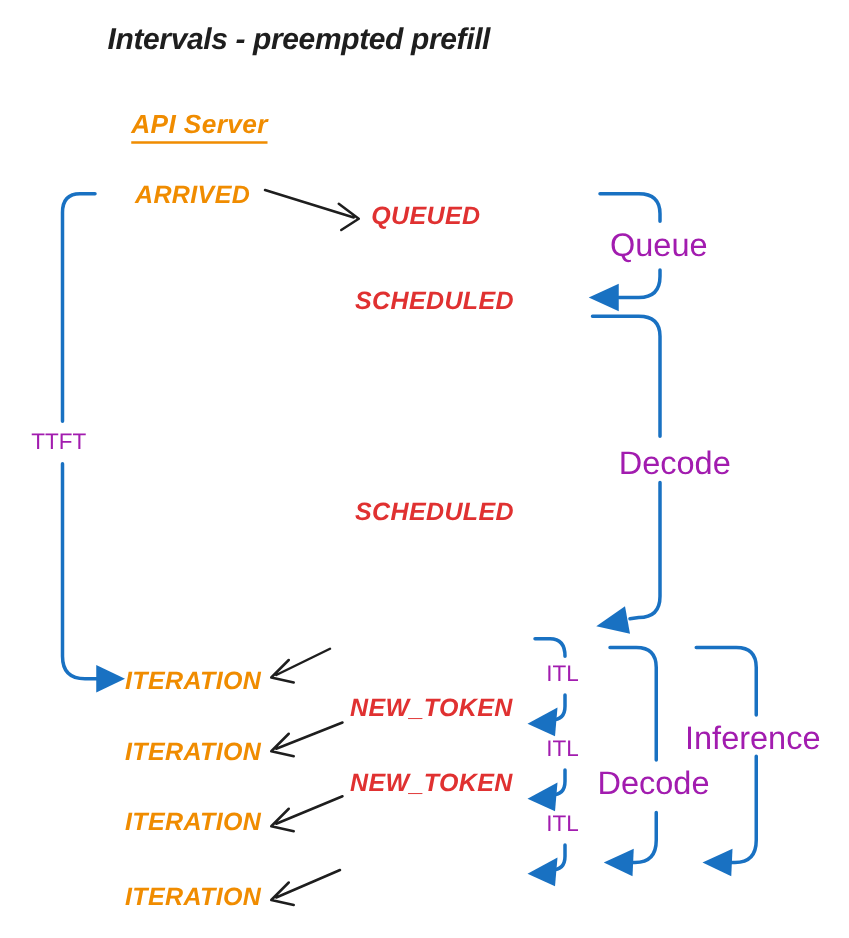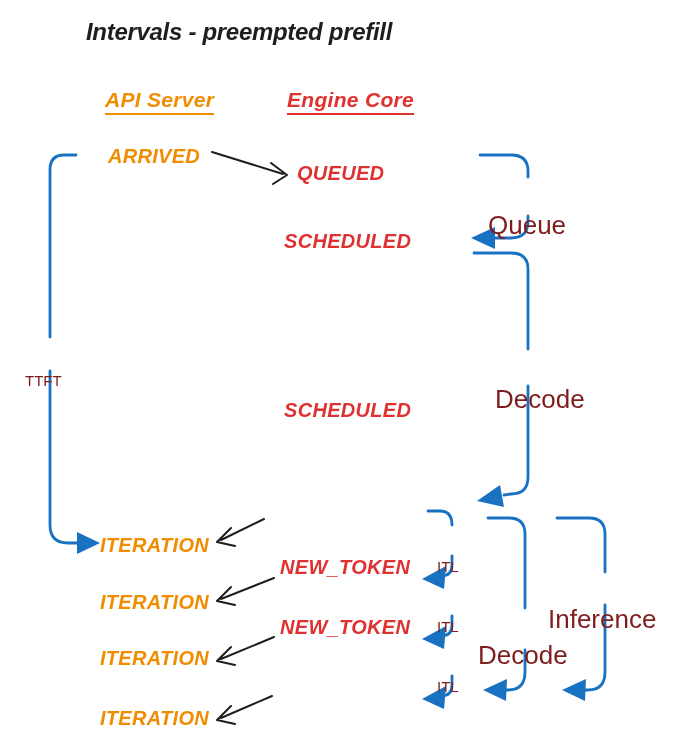--- a/index.html
+++ b/index.html
@@ -12,23 +12,23 @@
   }
   .lbl{position:absolute;white-space:nowrap;line-height:1;}
   
   .hand{font-style:italic;font-weight:600;letter-spacing:0.3px;}
   .title{font-size:24px;font-weight:700;color:#1e1e1e;letter-spacing:-0.3px;}
   .hdr{font-size:21px;border-bottom:2px solid currentColor;padding-bottom:3px;}
   .evt{font-size:20px;}
   .orange{color:#f08c00;}
   .red{color:#e03131;}
   
-  .interval{font-style:normal;font-weight:400;color:#7f1d1d;margin-top:29px;}
+  .interval{font-style:normal;font-weight:400;color:#a21caf;}
   .iv26{font-size:26px;}
-  .iv23{font-size:15px;}
+  .iv23{font-size:18px;}
   svg{position:absolute;left:0;top:0;}
   .bl{stroke:#1971c2;stroke-width:2.8;fill:none;stroke-linecap:round;stroke-linejoin:round;}
   .blf{fill:#1971c2;stroke:none;}
   .bk{stroke:#1e1e1e;stroke-width:2;fill:none;stroke-linecap:round;stroke-linejoin:round;}
 </style>
 </head>
 <body>
 
 <div id="canvas">
 
@@ -66,21 +66,20 @@
     <path class="bk" d="M212 152 L283 174 M287 175 L271 163 M287 175 L273 184"></path>
     <path class="bk" d="M264 519 L221 540 M217 542 L231 528 M217 542 L235 546"></path>
     <path class="bk" d="M274 578 L221 599 M217 601 L231 587 M217 601 L235 605"></path>
     <path class="bk" d="M274 637 L221 659 M217 661 L231 647 M217 661 L235 665"></path>
     <path class="bk" d="M272 696 L221 718 M217 720 L231 706 M217 720 L235 724"></path>
   </svg>
 
   <div class="lbl hand title" style="left:86px;top:20px;">Intervals - preempted prefill</div>
 
   <div class="lbl hand hdr orange" style="left:105px;top:89px;">API Server</div>
-  <div class="lbl hand hdr red" style="left:287px;top:89px;">Engine Core</div>
 
   <div class="lbl hand evt orange" style="left:108px;top:146px;">ARRIVED</div>
   <div class="lbl hand evt orange" style="left:100px;top:535px;">ITERATION</div>
   <div class="lbl hand evt orange" style="left:100px;top:592px;">ITERATION</div>
   <div class="lbl hand evt orange" style="left:100px;top:648px;">ITERATION</div>
   <div class="lbl hand evt orange" style="left:100px;top:708px;">ITERATION</div>
 
   <div class="lbl hand evt red" style="left:297px;top:163px;">QUEUED</div>
   <div class="lbl hand evt red" style="left:284px;top:231px;">SCHEDULED</div>
   <div class="lbl hand evt red" style="left:284px;top:400px;">SCHEDULED</div>

